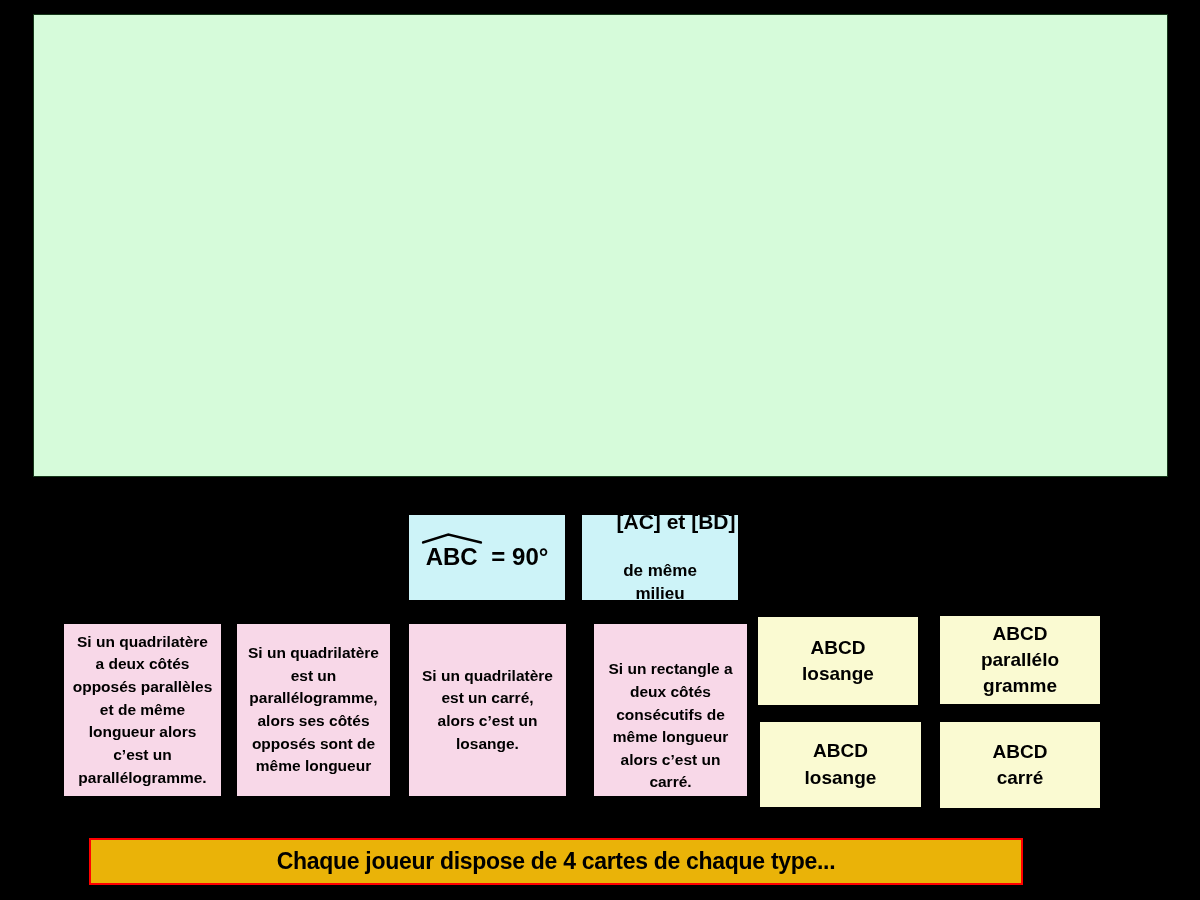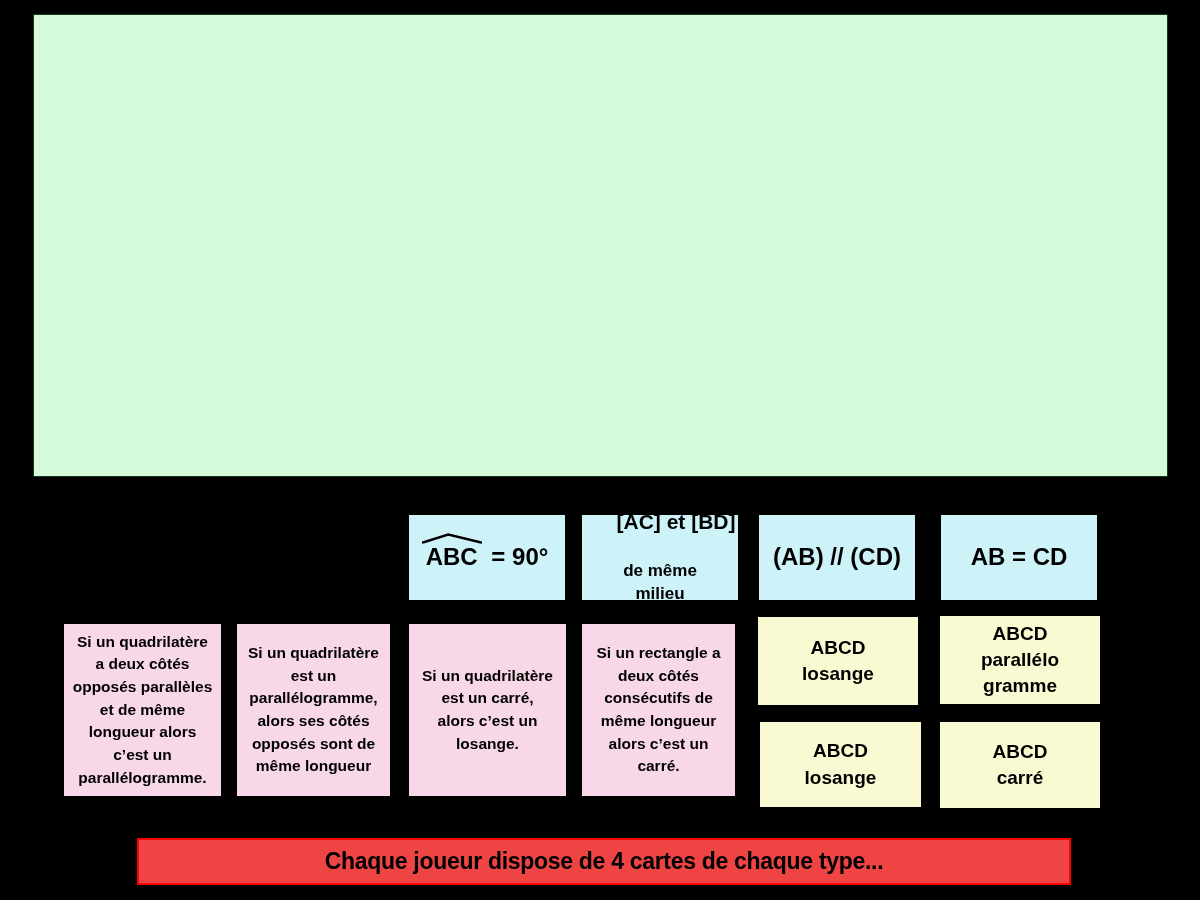--- a/index.html
+++ b/index.html
@@ -62,27 +62,26 @@
   .yellow-text {
     font-size: 19px;
     line-height: 1.38;
     white-space: pre-line;
   }
 
   .banner {
     position: absolute;
     left: 89px; top: 838px;
     width: 934px; height: 47px;
-    background: #ef4444;
+    background: #eab308;
     border: 2px solid var(--banner-border, #ff0000);
     box-sizing: border-box;
     display: flex;
     align-items: center;
     justify-content: center;
-    margin-left: 48px;
   }
   .banner-text {
     font-weight: bold;
     font-size: 23px;
     letter-spacing: -0.3px;
   }
 </style>
 </head>
 <body>
 
@@ -101,27 +100,21 @@
       <span class="suffix">= 90°</span>
     </div>
   </div>
 
   <div class="card cyan" style="left:580px;width:160px;">
     <div class="cyan-title">[AC] et [BD]</div>
     <div class="cyan-sub">de même
 milieu</div>
   </div>
 
-  <div class="card cyan" style="left:757px;width:160px;">
-    <div class="cyan-big">(AB) // (CD)</div>
-  </div>
 
-  <div class="card cyan" style="left:939px;width:160px;">
-    <div class="cyan-big">AB = CD</div>
-  </div>
 
   <div class="card pink" style="left:62px;width:161px;">
     <div class="pink-text">Si un quadrilatère
 a deux côtés
 opposés parallèles
 et de même
 longueur alors
 c’est un
 parallélogramme.</div>
   </div>
@@ -135,21 +128,21 @@
 même longueur</div>
   </div>
 
   <div class="card pink" style="left:407px;width:161px;">
     <div class="pink-text">Si un quadrilatère
 est un carré,
 alors c’est un
 losange.</div>
   </div>
 
-  <div class="card pink" style="left:580px;width:157px;">
+  <div class="card pink" style="left:592px;width:157px;justify-content:flex-end;">
     <div class="pink-text">Si un rectangle a
 deux côtés
 consécutifs de
 même longueur
 alors c’est un
 carré.</div>
   </div>
 
   <div class="card yellow" style="left:758px;top:617px;width:160px;height:88px;">
     <div class="yellow-text">ABCD

